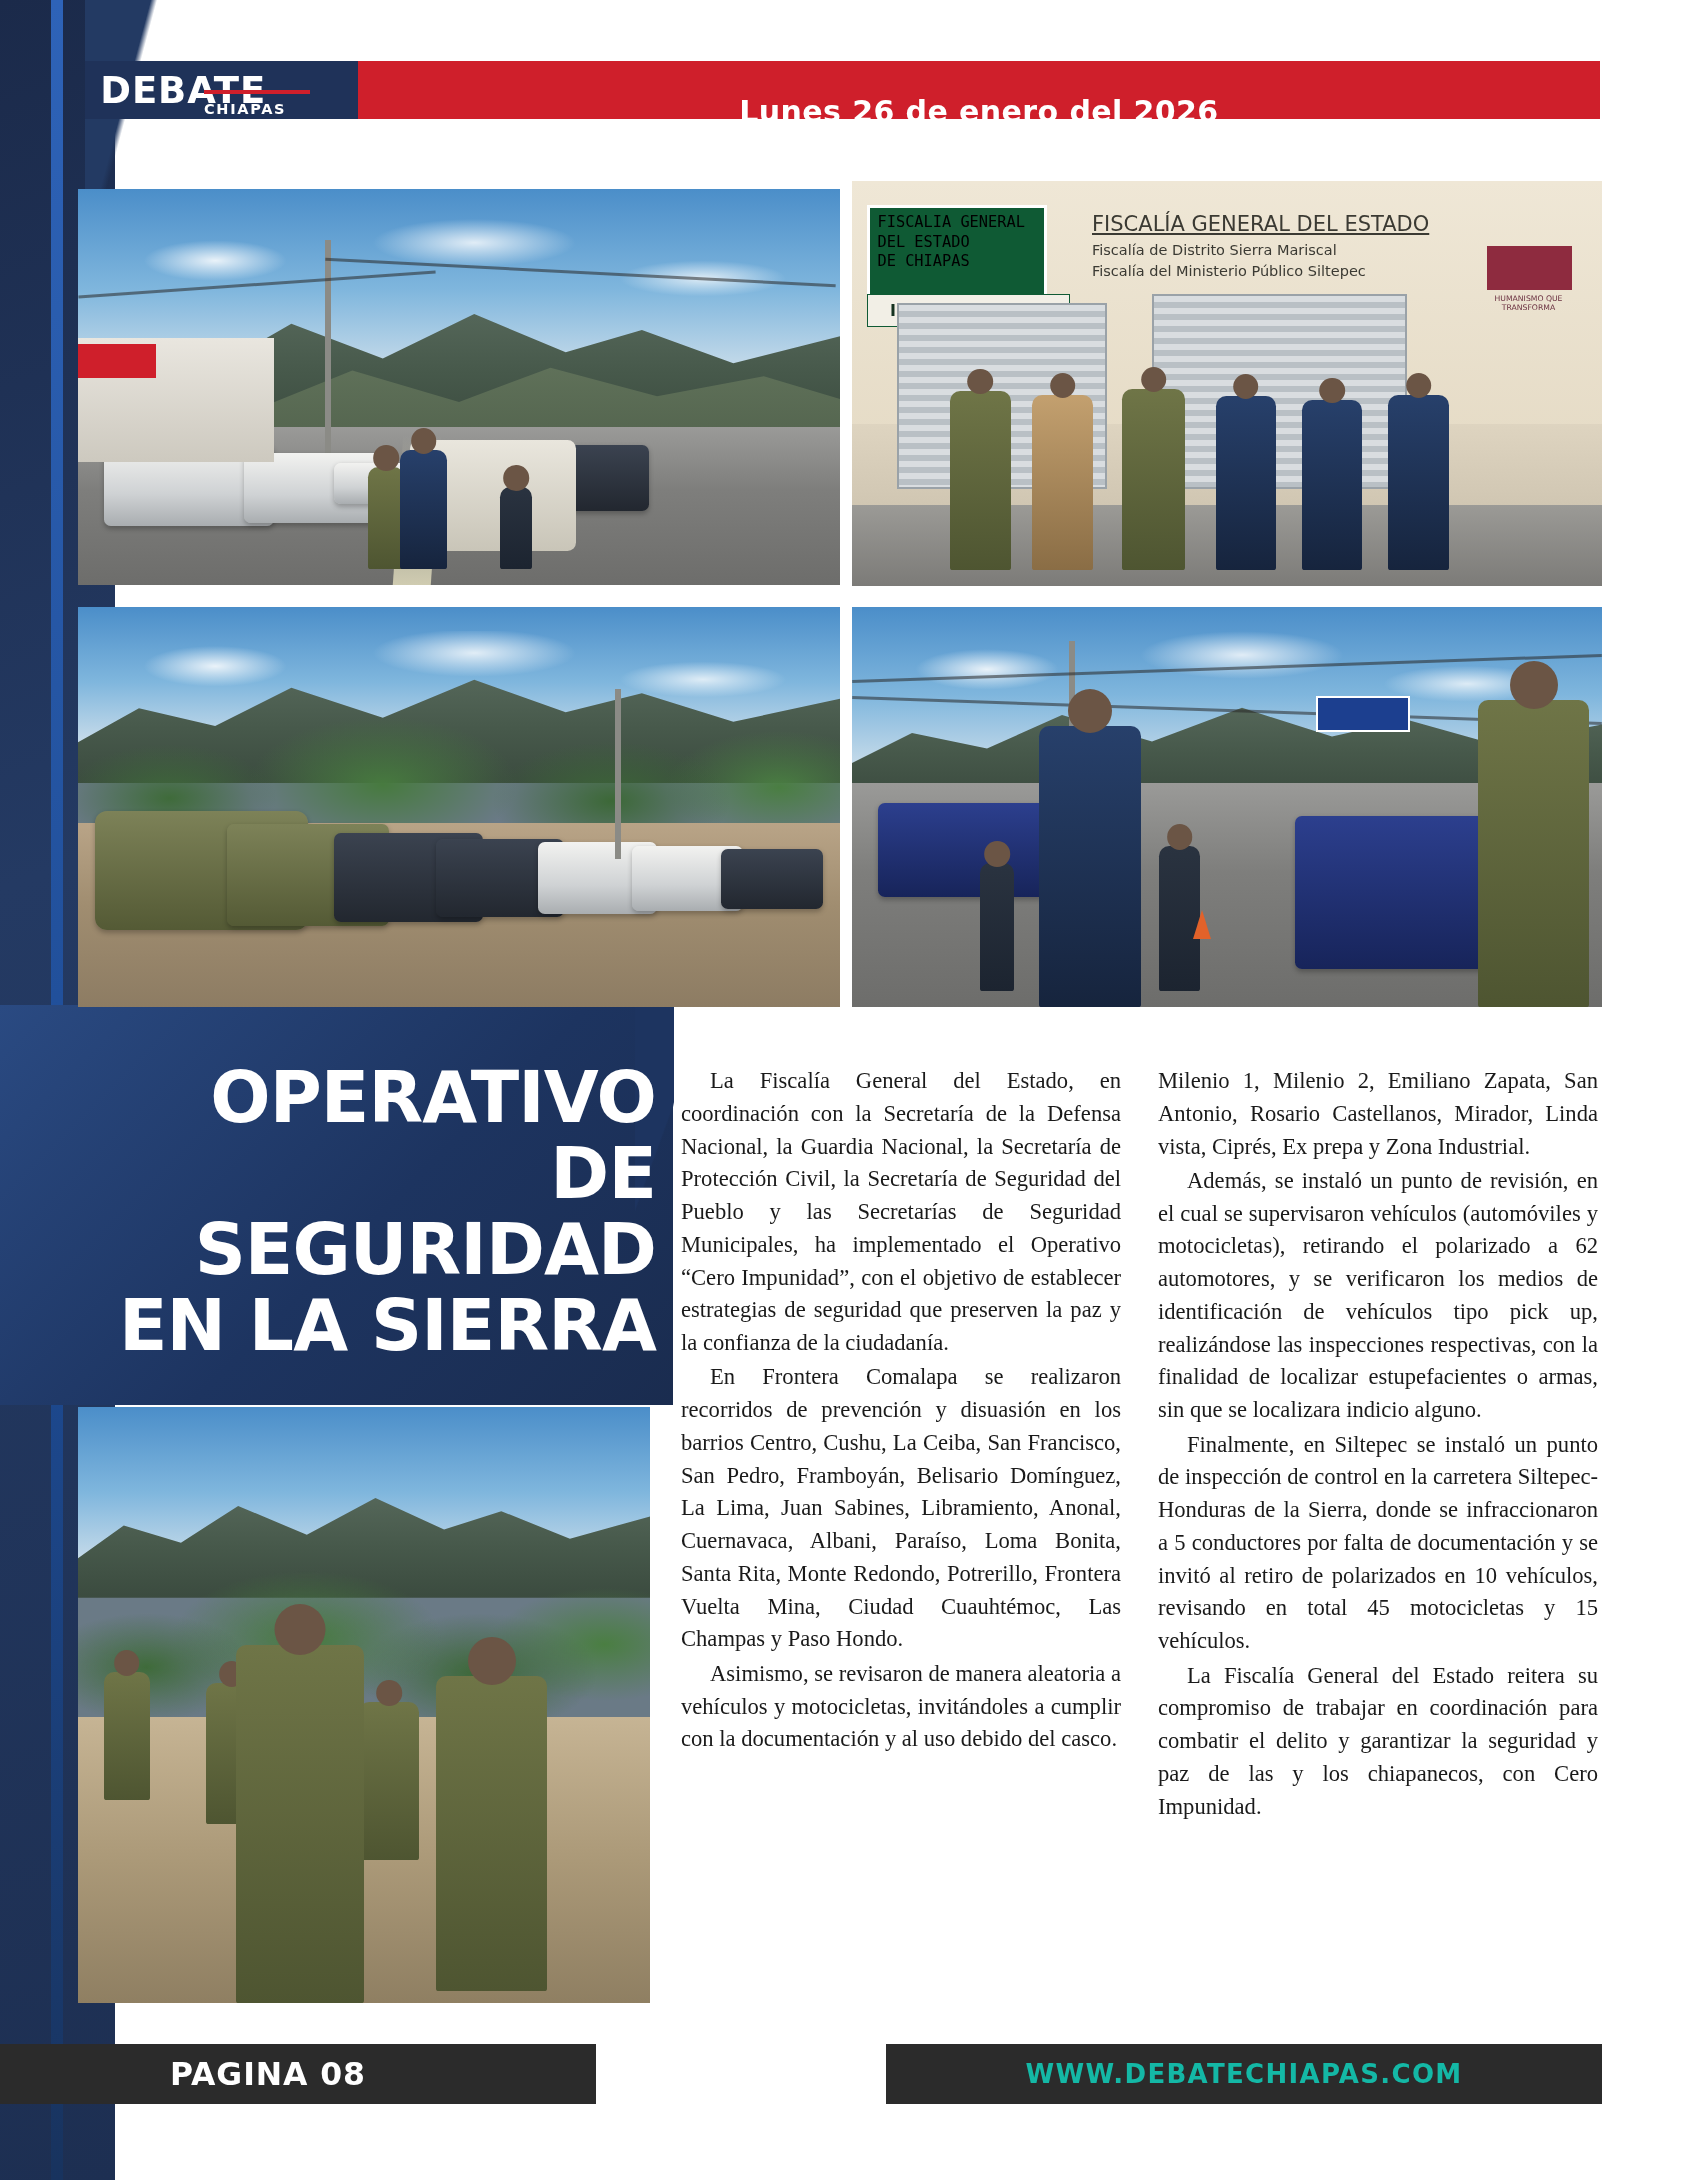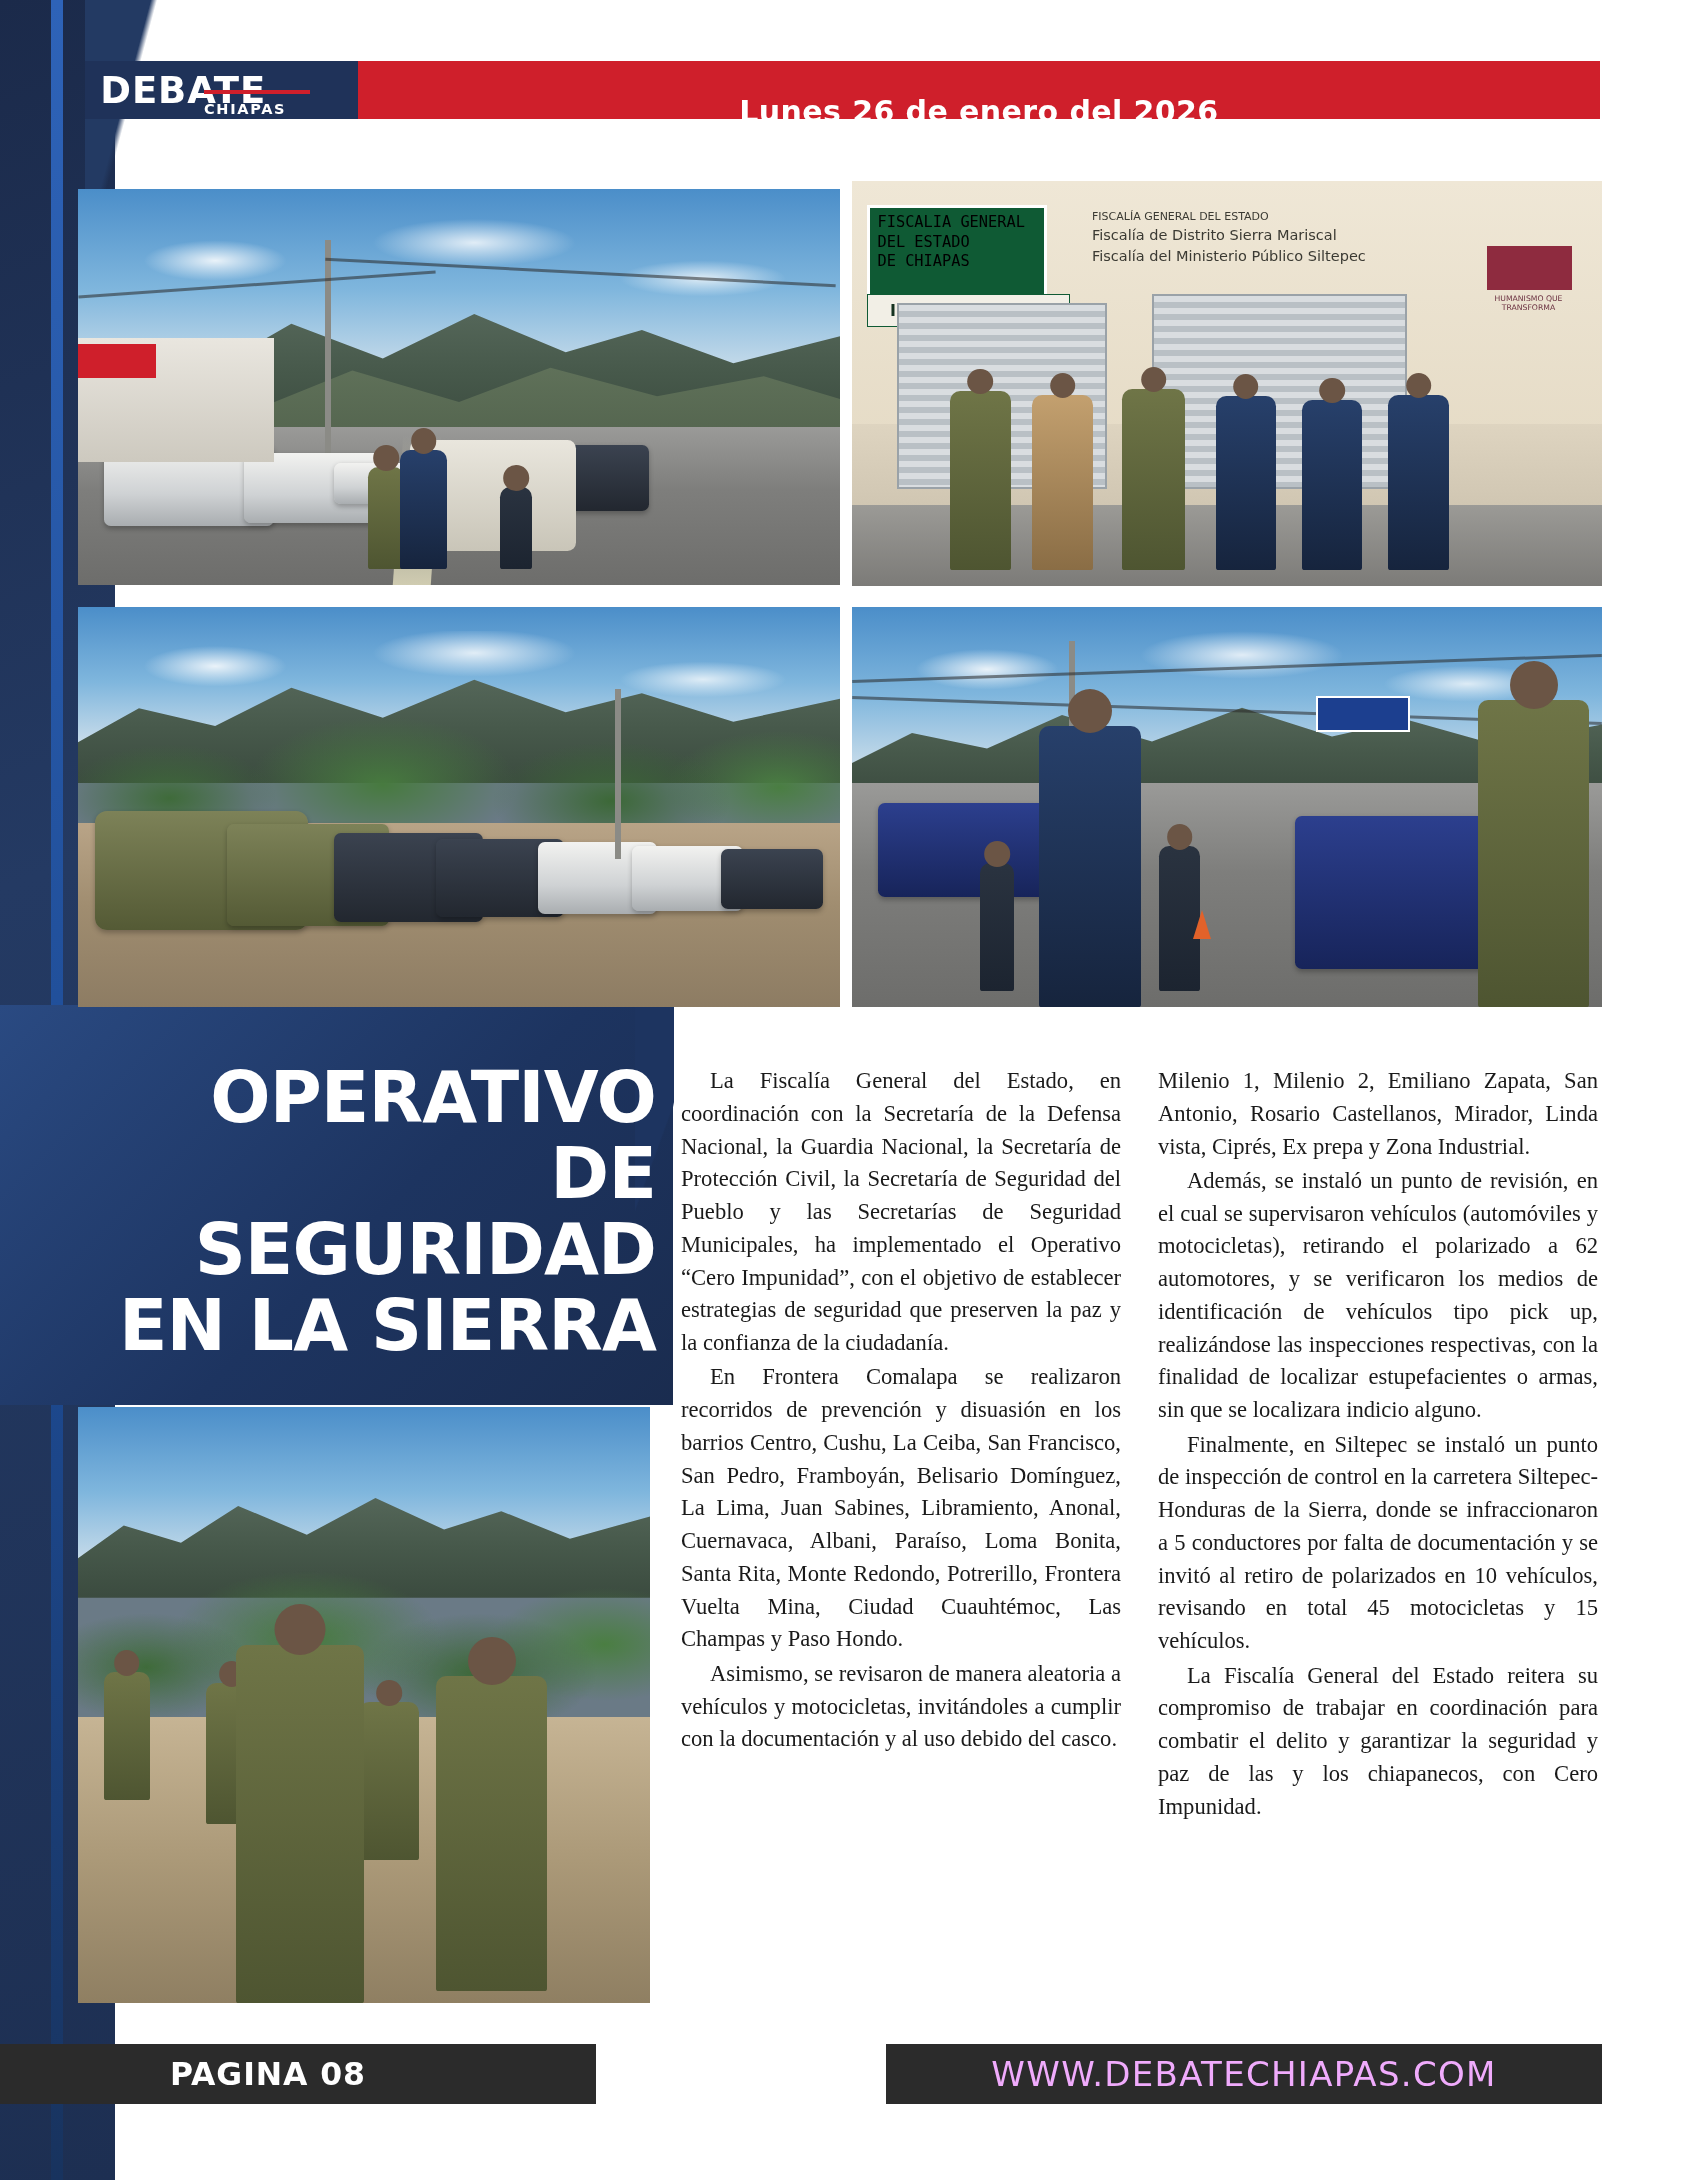--- a/index.html
+++ b/index.html
@@ -271,24 +271,24 @@
     margin-left: 85px;
   }
   .footer-right {
     position: absolute;
     left: 886px; top: 2044px;
     width: 716px; height: 60px;
     background: #2b2b2b;
     display: flex; align-items: center; justify-content: center;
   }
   .footer-right span {
-    color: #f0abfc;
-    font-family: "DejaVu Sans", sans-serif;
-    font-weight: normal;
-    font-size: 34px;
+    color: #14b8a6;
+    font-family: "DejaVu Sans", sans-serif;
+    font-weight: bold;
+    font-size: 26px;
     letter-spacing: 1.3px;
   }
   .footer-bar-left {
     position: absolute; left: 0; top: 2044px; width: 94px; height: 60px;
     background: #2b2b2b;
   }
 </style>
 </head>
 <body>
 
@@ -347,21 +347,21 @@
     <div class="sign-green"></div>
     <div style="position:absolute;left:3.4%;top:8%;width:22%;color:#000000;font-family:'DejaVu Sans Mono',monospace;font-size:15.3px;line-height:1.25;">
       <div>FISCALIA GENERAL</div>
       <div>DEL ESTADO</div>
       <div>DE CHIAPAS</div>
     </div>
     <div style="position:absolute;left:2%;top:28%;width:27%;height:8%;background:#f2efe6;border:1.7px solid #0f5a34;display:flex;align-items:center;">
       <span style="color:#15321f;font-family:'DejaVu Sans',sans-serif;font-weight:bold;font-size:16px;margin-left:22px;">IMPUNIDAD</span>
     </div>
     <div style="position:absolute;left:32%;top:7%;width:50%;color:#3b3a33;font-family:'DejaVu Sans',sans-serif;font-size:14.5px;line-height:1.45;">
-      <div style="font-size:11px;">FISCALÍA GENERAL DEL ESTADO</div>
+      <div style="font-size:21px;text-decoration:underline;">FISCALÍA GENERAL DEL ESTADO</div>
       <div>Fiscalía de Distrito Sierra Mariscal</div>
       <div>Fiscalía del Ministerio Público Siltepec</div>
     </div>
     <div style="position:absolute;right:4%;top:16%;width:85px;height:44px;background:#8e2b3f;"></div>
     <div style="position:absolute;right:3%;top:28%;width:102px;color:#6a3040;font-family:'DejaVu Sans',sans-serif;font-size:7.7px;text-align:center;">HUMANISMO QUE TRANSFORMA</div>
     <div class="shutter shutter-a"></div>
     <div class="shutter shutter-b"></div>
     <div class="figure camo" style="left:13%;  width:61px; height:179px;">
         <div class="head"></div>
       </div>

